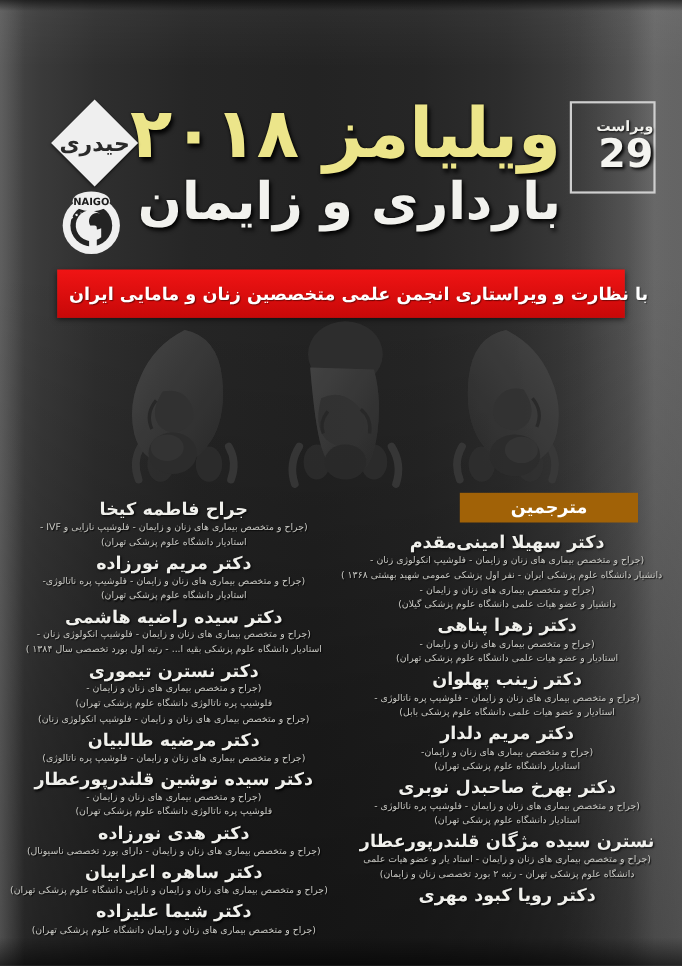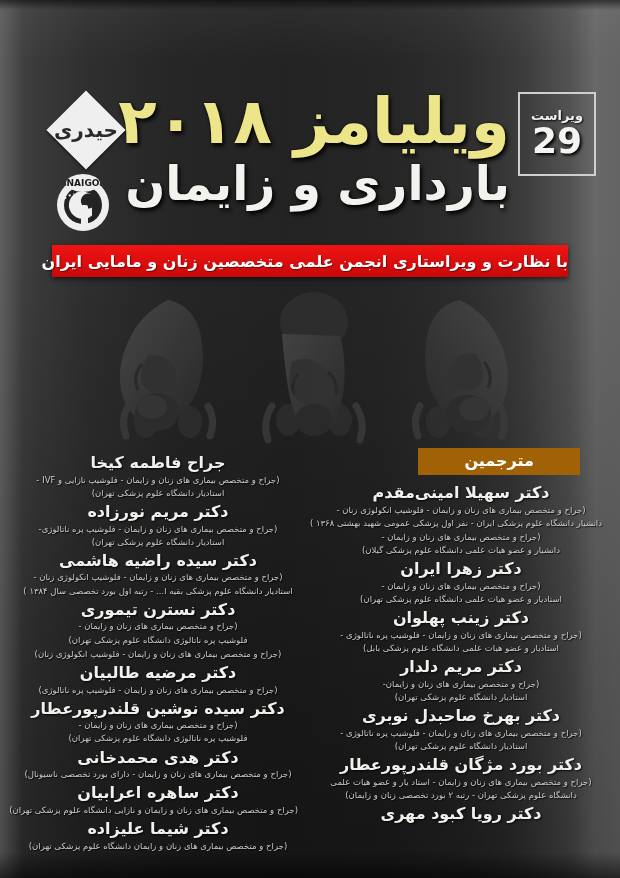--- a/index.html
+++ b/index.html
@@ -74,21 +74,21 @@
 
   .edition-box {
     position: absolute;
     right: 24px;
     top: 92px;
     width: 78px;
     height: 84px;
     border: 2px solid #cfcfcf;
     display: flex;
     flex-direction: column;
-    align-items: center;
+    align-items: flex-start;
     justify-content: center;
     box-sizing: border-box;
   }
   .edition-label {
     color: #f0f0ec;
     font-size: 13px;
     font-weight: bold;
     line-height: 1;
     margin-bottom: 2px;
     text-shadow: 1px 1px 2px rgba(0,0,0,.9);
@@ -156,25 +156,25 @@
     width: 62px;
     height: 62px;
   }
 
   
   .red-banner {
     position: absolute;
     left: 52px;
     right: 52px;
     top: 245px;
-    height: 32px;
+    height: 44px;
     background: linear-gradient(to bottom, #f01414, #c80808);
     display: flex;
     align-items: center;
-    justify-content: flex-start;
+    justify-content: center;
     box-shadow: 0 2px 5px rgba(0,0,0,.6);
     padding-left: 32px;
   }
   .red-banner-text {
     color: #ffffff;
     font-size: 16px;
     font-weight: bold;
     white-space: nowrap;
     text-shadow: 1px 1px 1px rgba(0,0,0,.45);
   }
@@ -369,41 +369,41 @@
         <div class="person">
           <div class="person-name">دکتر سهیلا امینی‌مقدم</div>
           <div class="person-detail">(جراح و متخصص بیماری های زنان و زایمان - فلوشیپ انکولوژی زنان -</div>
           <div class="person-detail">دانشیار دانشگاه علوم پزشکی ایران - نفر اول پزشکی عمومی شهید بهشتی ۱۳۶۸ )</div>
         </div>
         <div class="person">
           <div class="person-detail">(جراح و متخصص بیماری های زنان و زایمان -</div>
           <div class="person-detail">دانشیار و عضو هیات علمی دانشگاه علوم پزشکی گیلان)</div>
         </div>
         <div class="person">
-          <div class="person-name">دکتر زهرا ایران</div>
+          <div class="person-name">دکتر زهرا پناهی</div>
           <div class="person-detail">(جراح و متخصص بیماری های زنان و زایمان -</div>
           <div class="person-detail">استادیار و عضو هیات علمی دانشگاه علوم پزشکی تهران)</div>
         </div>
         <div class="person">
           <div class="person-name">دکتر زینب پهلوان</div>
           <div class="person-detail">(جراح و متخصص بیماری های زنان و زایمان - فلوشیپ پره ناتالوژی -</div>
           <div class="person-detail">استادیار و عضو هیات علمی دانشگاه علوم پزشکی بابل)</div>
         </div>
         <div class="person">
           <div class="person-name">دکتر مریم دلدار</div>
           <div class="person-detail">(جراح و متخصص بیماری های زنان و زایمان-</div>
           <div class="person-detail">استادیار دانشگاه علوم پزشکی تهران)</div>
         </div>
         <div class="person">
           <div class="person-name">دکتر بهرخ صاحبدل نوبری</div>
           <div class="person-detail">(جراح و متخصص بیماری های زنان و زایمان - فلوشیپ پره ناتالوژی -</div>
           <div class="person-detail">استادیار دانشگاه علوم پزشکی تهران)</div>
         </div>
         <div class="person">
-          <div class="person-name">دکتر بورد مژگان قلندرپورعطار</div>
+          <div class="person-name">نسترن سیده مژگان قلندرپورعطار</div>
           <div class="person-detail">(جراح و متخصص بیماری های زنان و زایمان - استاد یار و عضو هیات علمی</div>
           <div class="person-detail">دانشگاه علوم پزشکی تهران - رتبه ۲ بورد تخصصی زنان و زایمان)</div>
         </div>
         <div class="person">
           <div class="person-name">دکتر رویا کبود مهری</div>
         </div>
       </div>
     <div class="col col-left" id="col-left">
         <div class="person">
           <div class="person-name">جراح فاطمه کیخا</div>
@@ -431,21 +431,21 @@
         <div class="person">
           <div class="person-name">دکتر مرضیه طالبیان</div>
           <div class="person-detail">(جراح و متخصص بیماری های زنان و زایمان - فلوشیپ پره ناتالوژی)</div>
         </div>
         <div class="person">
           <div class="person-name">دکتر سیده نوشین قلندرپورعطار</div>
           <div class="person-detail">(جراح و متخصص بیماری های زنان و زایمان -</div>
           <div class="person-detail">فلوشیپ پره ناتالوژی دانشگاه علوم پزشکی تهران)</div>
         </div>
         <div class="person">
-          <div class="person-name">دکتر هدی محمدخانی</div>
+          <div class="person-name">دکتر هدی نورزاده</div>
           <div class="person-detail">(جراح و متخصص بیماری های زنان و زایمان - دارای بورد تخصصی ناسیونال)</div>
         </div>
         <div class="person">
           <div class="person-name">دکتر ساهره اعرابیان</div>
           <div class="person-detail">(جراح و متخصص بیماری های زنان و زایمان و نازایی دانشگاه علوم پزشکی تهران)</div>
         </div>
         <div class="person">
           <div class="person-name">دکتر شیما علیزاده</div>
           <div class="person-detail">(جراح و متخصص بیماری های زنان و زایمان دانشگاه علوم پزشکی تهران)</div>
         </div>

